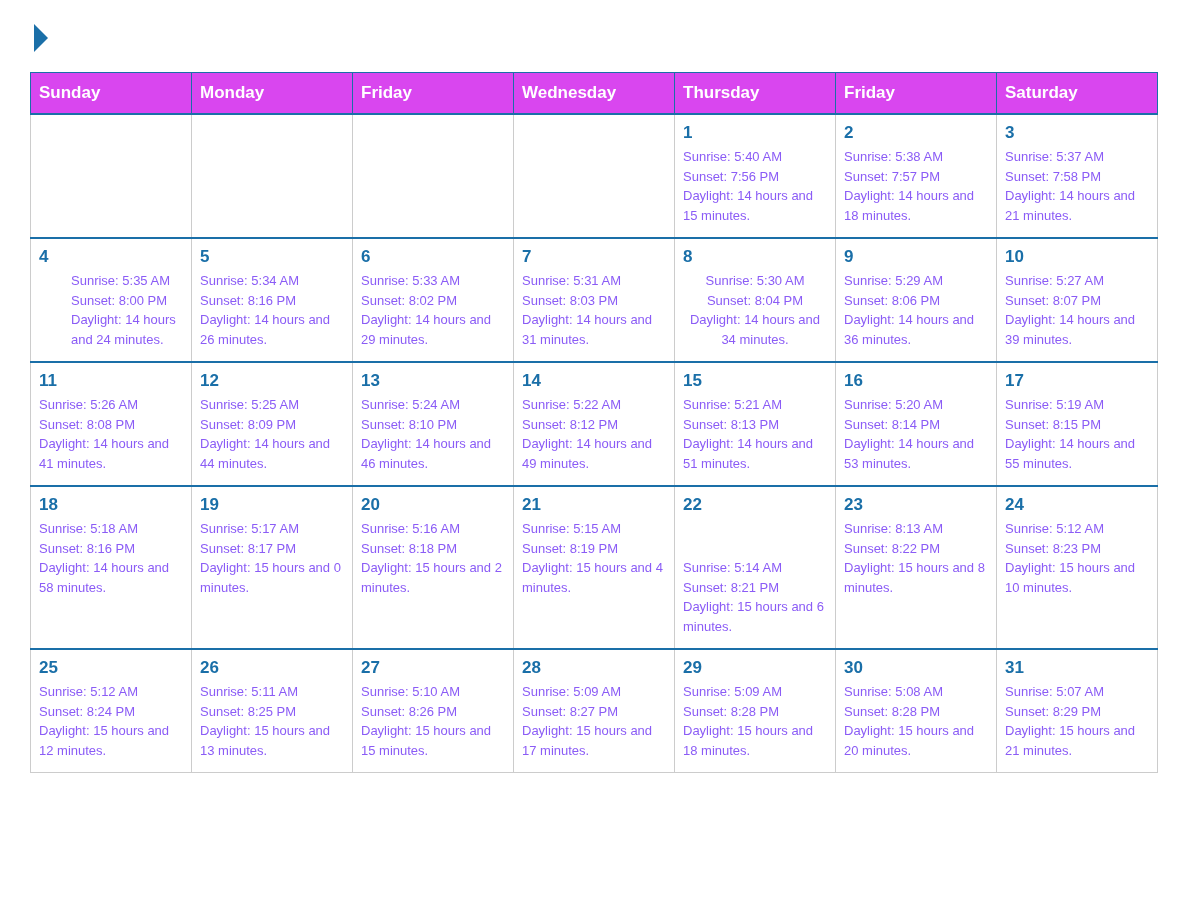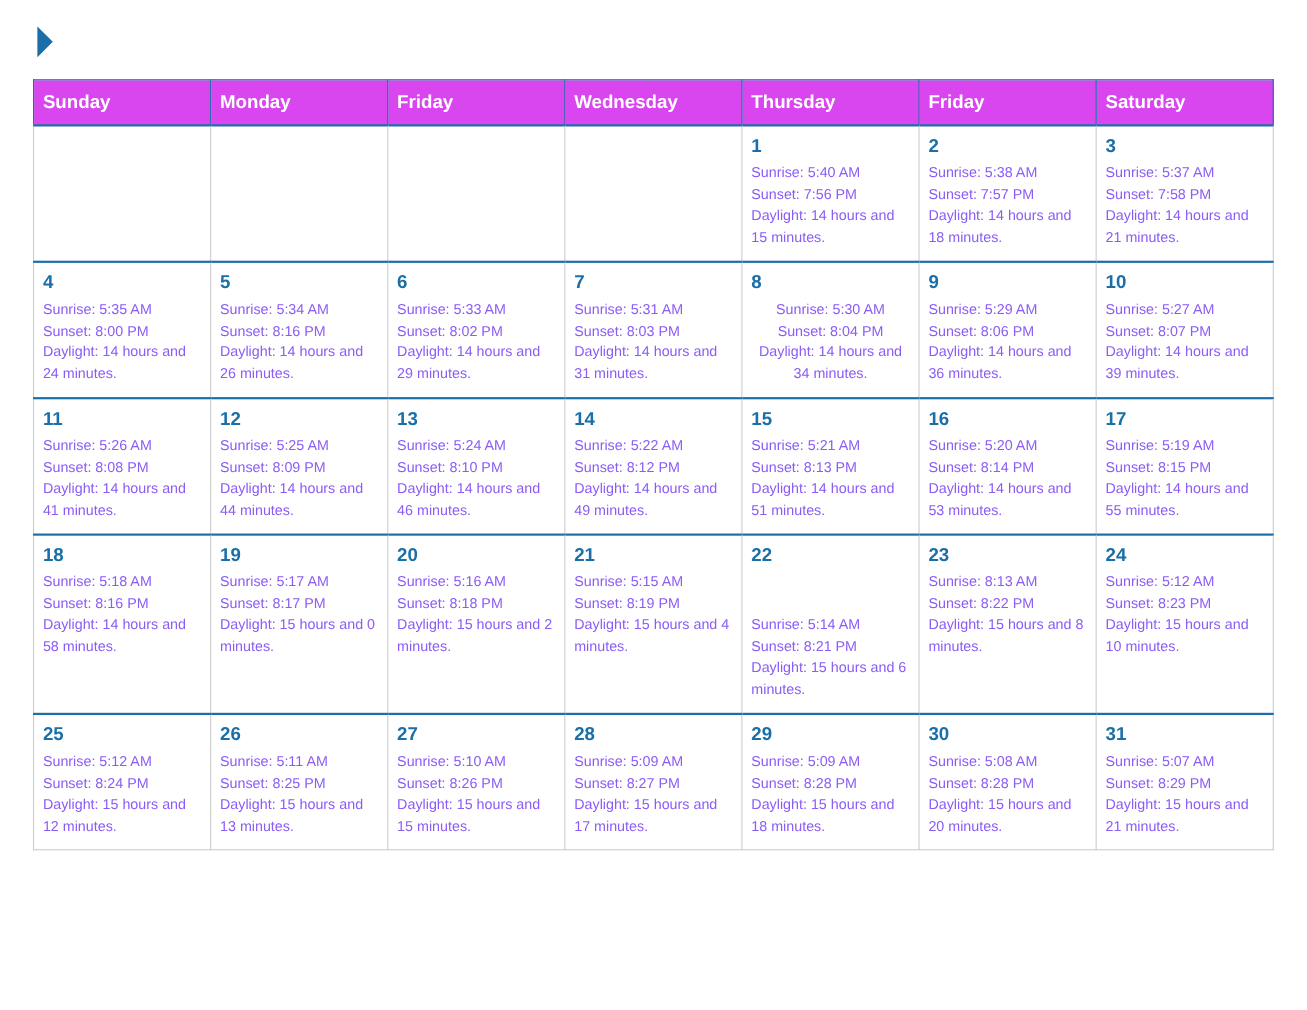--- a/index.html
+++ b/index.html
@@ -149,21 +149,21 @@
         <td>
           <span class="day-number">3</span>
           <div class="day-info" style="white-space: pre-line;">Sunrise: 5:37 AM
 Sunset: 7:58 PM
 Daylight: 14 hours and 21 minutes.</div>
         </td>
       </tr>
       <tr class="week-row">
         <td>
           <span class="day-number">4</span>
-          <div class="day-info" style="white-space: pre-line;">Sunrise: 5:35 AM
+          <div class="day-info" style="white-space: pre-line; margin-left: 32px;">Sunrise: 5:35 AM
 Sunset: 8:00 PM
 Daylight: 14 hours and 24 minutes.</div>
         </td>
         <td>
           <span class="day-number">5</span>
           <div class="day-info" style="white-space: pre-line;">Sunrise: 5:34 AM
 Sunset: 8:16 PM
 Daylight: 14 hours and 26 minutes.</div>
         </td>
         <td>

